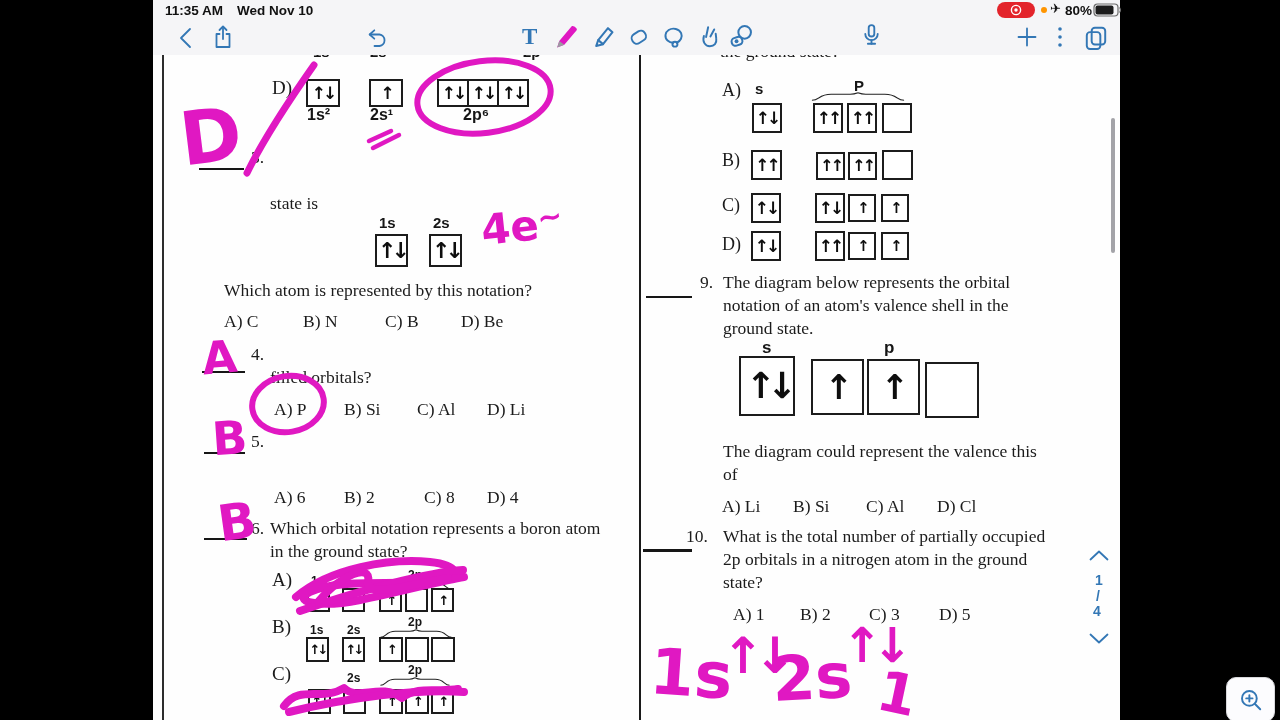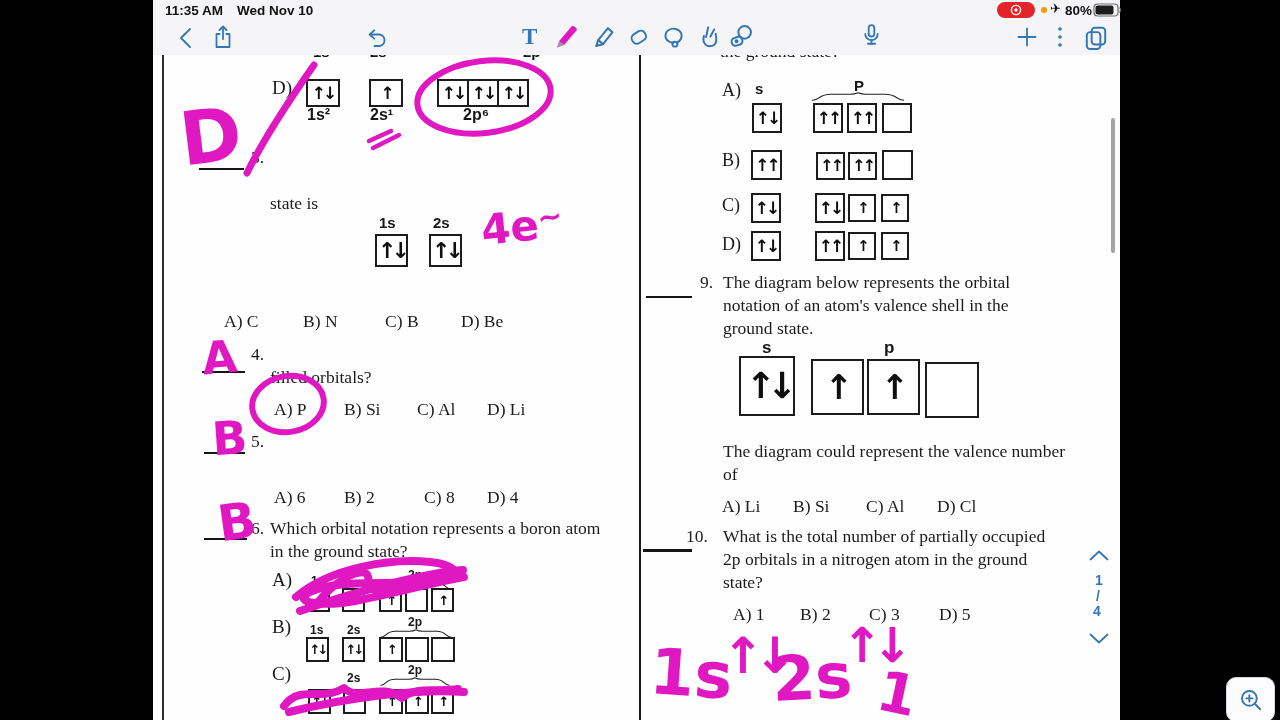--- a/index.html
+++ b/index.html
@@ -129,20 +129,21 @@
     <div class="bx" style="left:344px;top:24px;width:28px;height:24px;font-size:17px">↑↓</div>
     <span class="a sb" style="left:310px;top:51px;font-size:16px">2p⁶</span>
 
     <div class="blank" style="left:46px;top:113px;width:45px"></div>
     <span class="a ser" style="left:98px;top:91px">3.</span>
     <span class="a ser" style="left:117px;top:137px">state is</span>
     <span class="a sb" style="left:226px;top:159px;font-size:15px">1s</span>
     <span class="a sb" style="left:280px;top:159px;font-size:15px">2s</span>
     <div class="bx" style="left:222px;top:179px;width:29px;height:29px;font-size:22px;letter-spacing:-5px">↑↓</div>
     <div class="bx" style="left:276px;top:179px;width:29px;height:29px;font-size:22px;letter-spacing:-5px">↑↓</div>
+    <span class="a ser" style="left:71px;top:224px">Which atom is represented by this notation?</span>
     <span class="a ser" style="left:71px;top:255px">A) C</span>
     <span class="a ser" style="left:150px;top:255px">B) N</span>
     <span class="a ser" style="left:232px;top:255px">C) B</span>
     <span class="a ser" style="left:308px;top:255px">D) Be</span>
 
     <div class="blank" style="left:49px;top:316px;width:43px"></div>
     <span class="a ser" style="left:98px;top:288px">4.</span>
     <span class="a ser" style="left:117px;top:311px">filled orbitals?</span>
     <span class="a ser" style="left:121px;top:343px">A) P</span>
     <span class="a ser" style="left:191px;top:343px">B) Si</span>
@@ -235,21 +236,21 @@
     <span class="a ser" style="left:547px;top:216px">9.</span>
     <span class="a ser" style="left:570px;top:239px">notation of an atom's valence shell in the</span>
     <span class="a ser" style="left:570px;top:216px">The diagram below represents the orbital</span>
     <span class="a ser" style="left:570px;top:262px">ground state.</span>
     <span class="a sb" style="left:609px;top:283px;font-size:17px">s</span>
     <span class="a sb" style="left:731px;top:283px;font-size:17px">p</span>
     <div class="bx bigbx" style="left:586px;top:301px;width:52px;height:56px;font-size:36px;letter-spacing:-9px">↑↓</div>
     <div class="bx bigbx" style="left:658px;top:304px;width:49px;height:52px;font-size:34px">↑</div>
     <div class="bx bigbx" style="left:714px;top:304px;width:49px;height:52px;font-size:34px">↑</div>
     <div class="bx bigbx" style="left:772px;top:307px;width:50px;height:52px;font-size:34px"></div>
-    <span class="a ser" style="left:570px;top:385px">The diagram could represent the valence number</span>
+    <span class="a ser" style="left:570px;top:385px">The diagram could represent the valence this</span>
     <span class="a ser" style="left:570px;top:408px">of</span>
     <span class="a ser" style="left:569px;top:440px">A) Li</span>
     <span class="a ser" style="left:640px;top:440px">B) Si</span>
     <span class="a ser" style="left:713px;top:440px">C) Al</span>
     <span class="a ser" style="left:784px;top:440px">D) Cl</span>
 
     <div class="blank" style="left:490px;top:494px;width:49px;height:3px"></div>
     <span class="a ser" style="left:533px;top:470px">10.</span>
     <span class="a ser" style="left:570px;top:470px">What is the total number of partially occupied</span>
     <span class="a ser" style="left:570px;top:493px">2p orbitals in a nitrogen atom in the ground</span>

